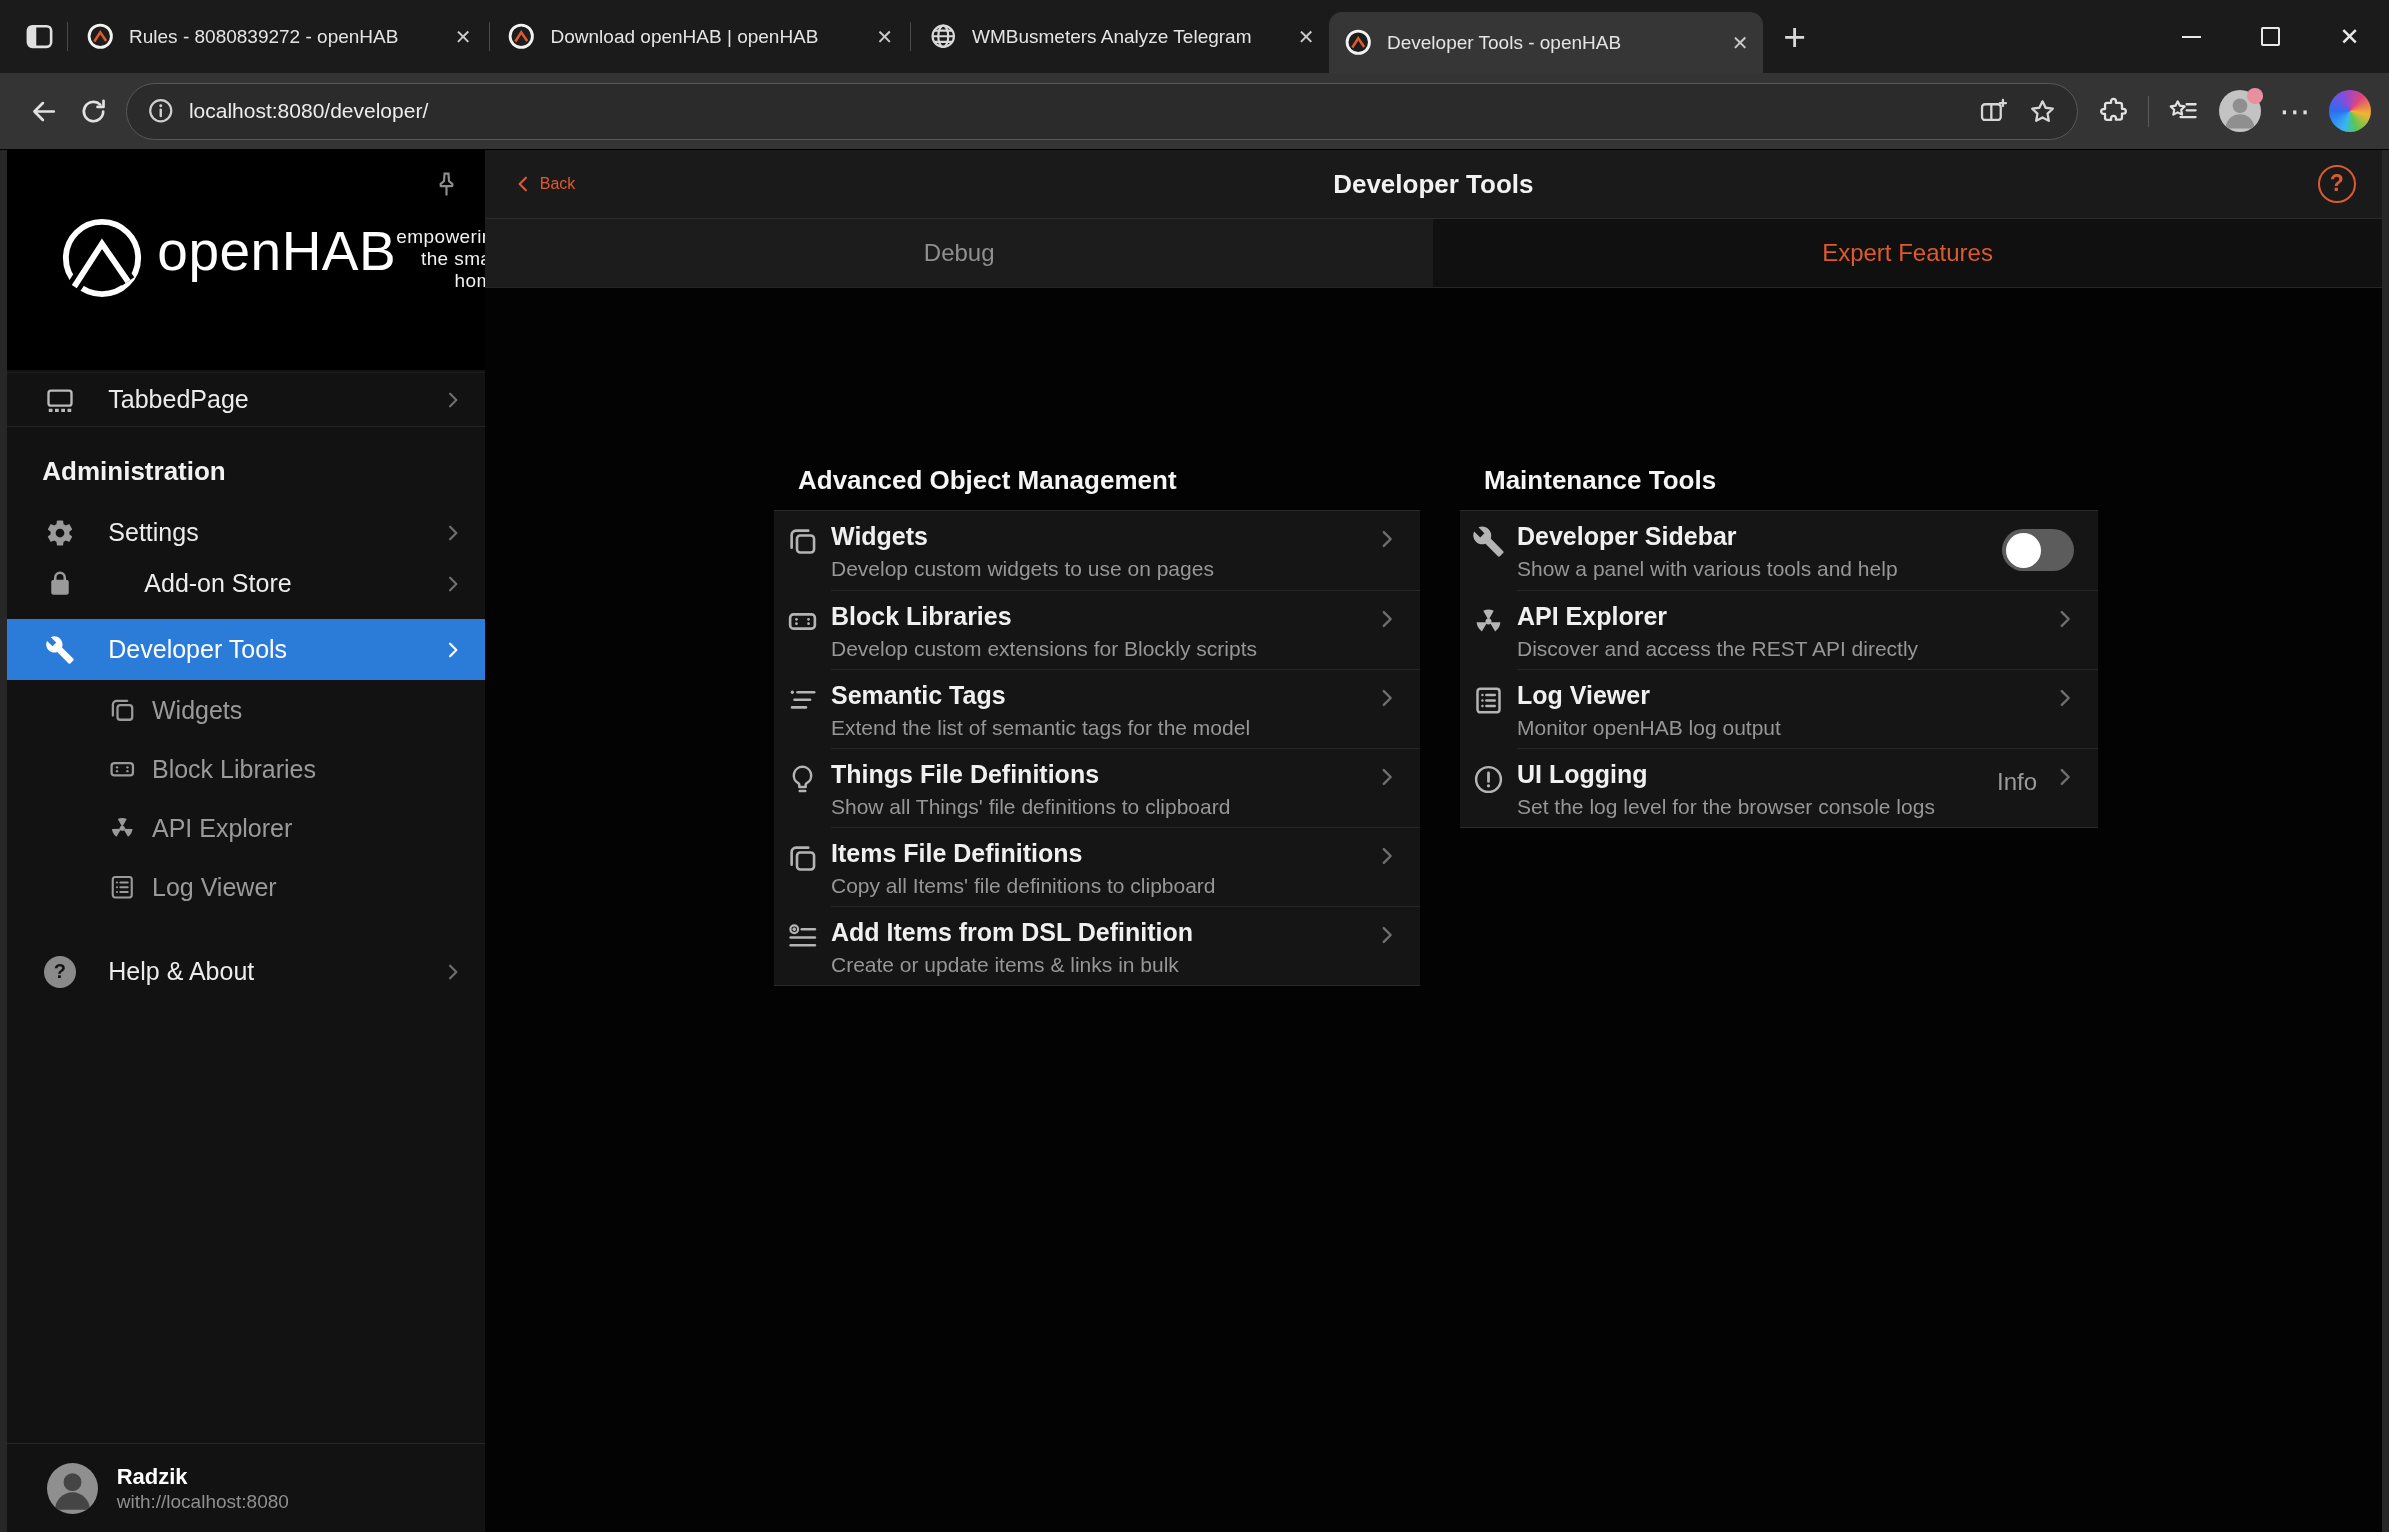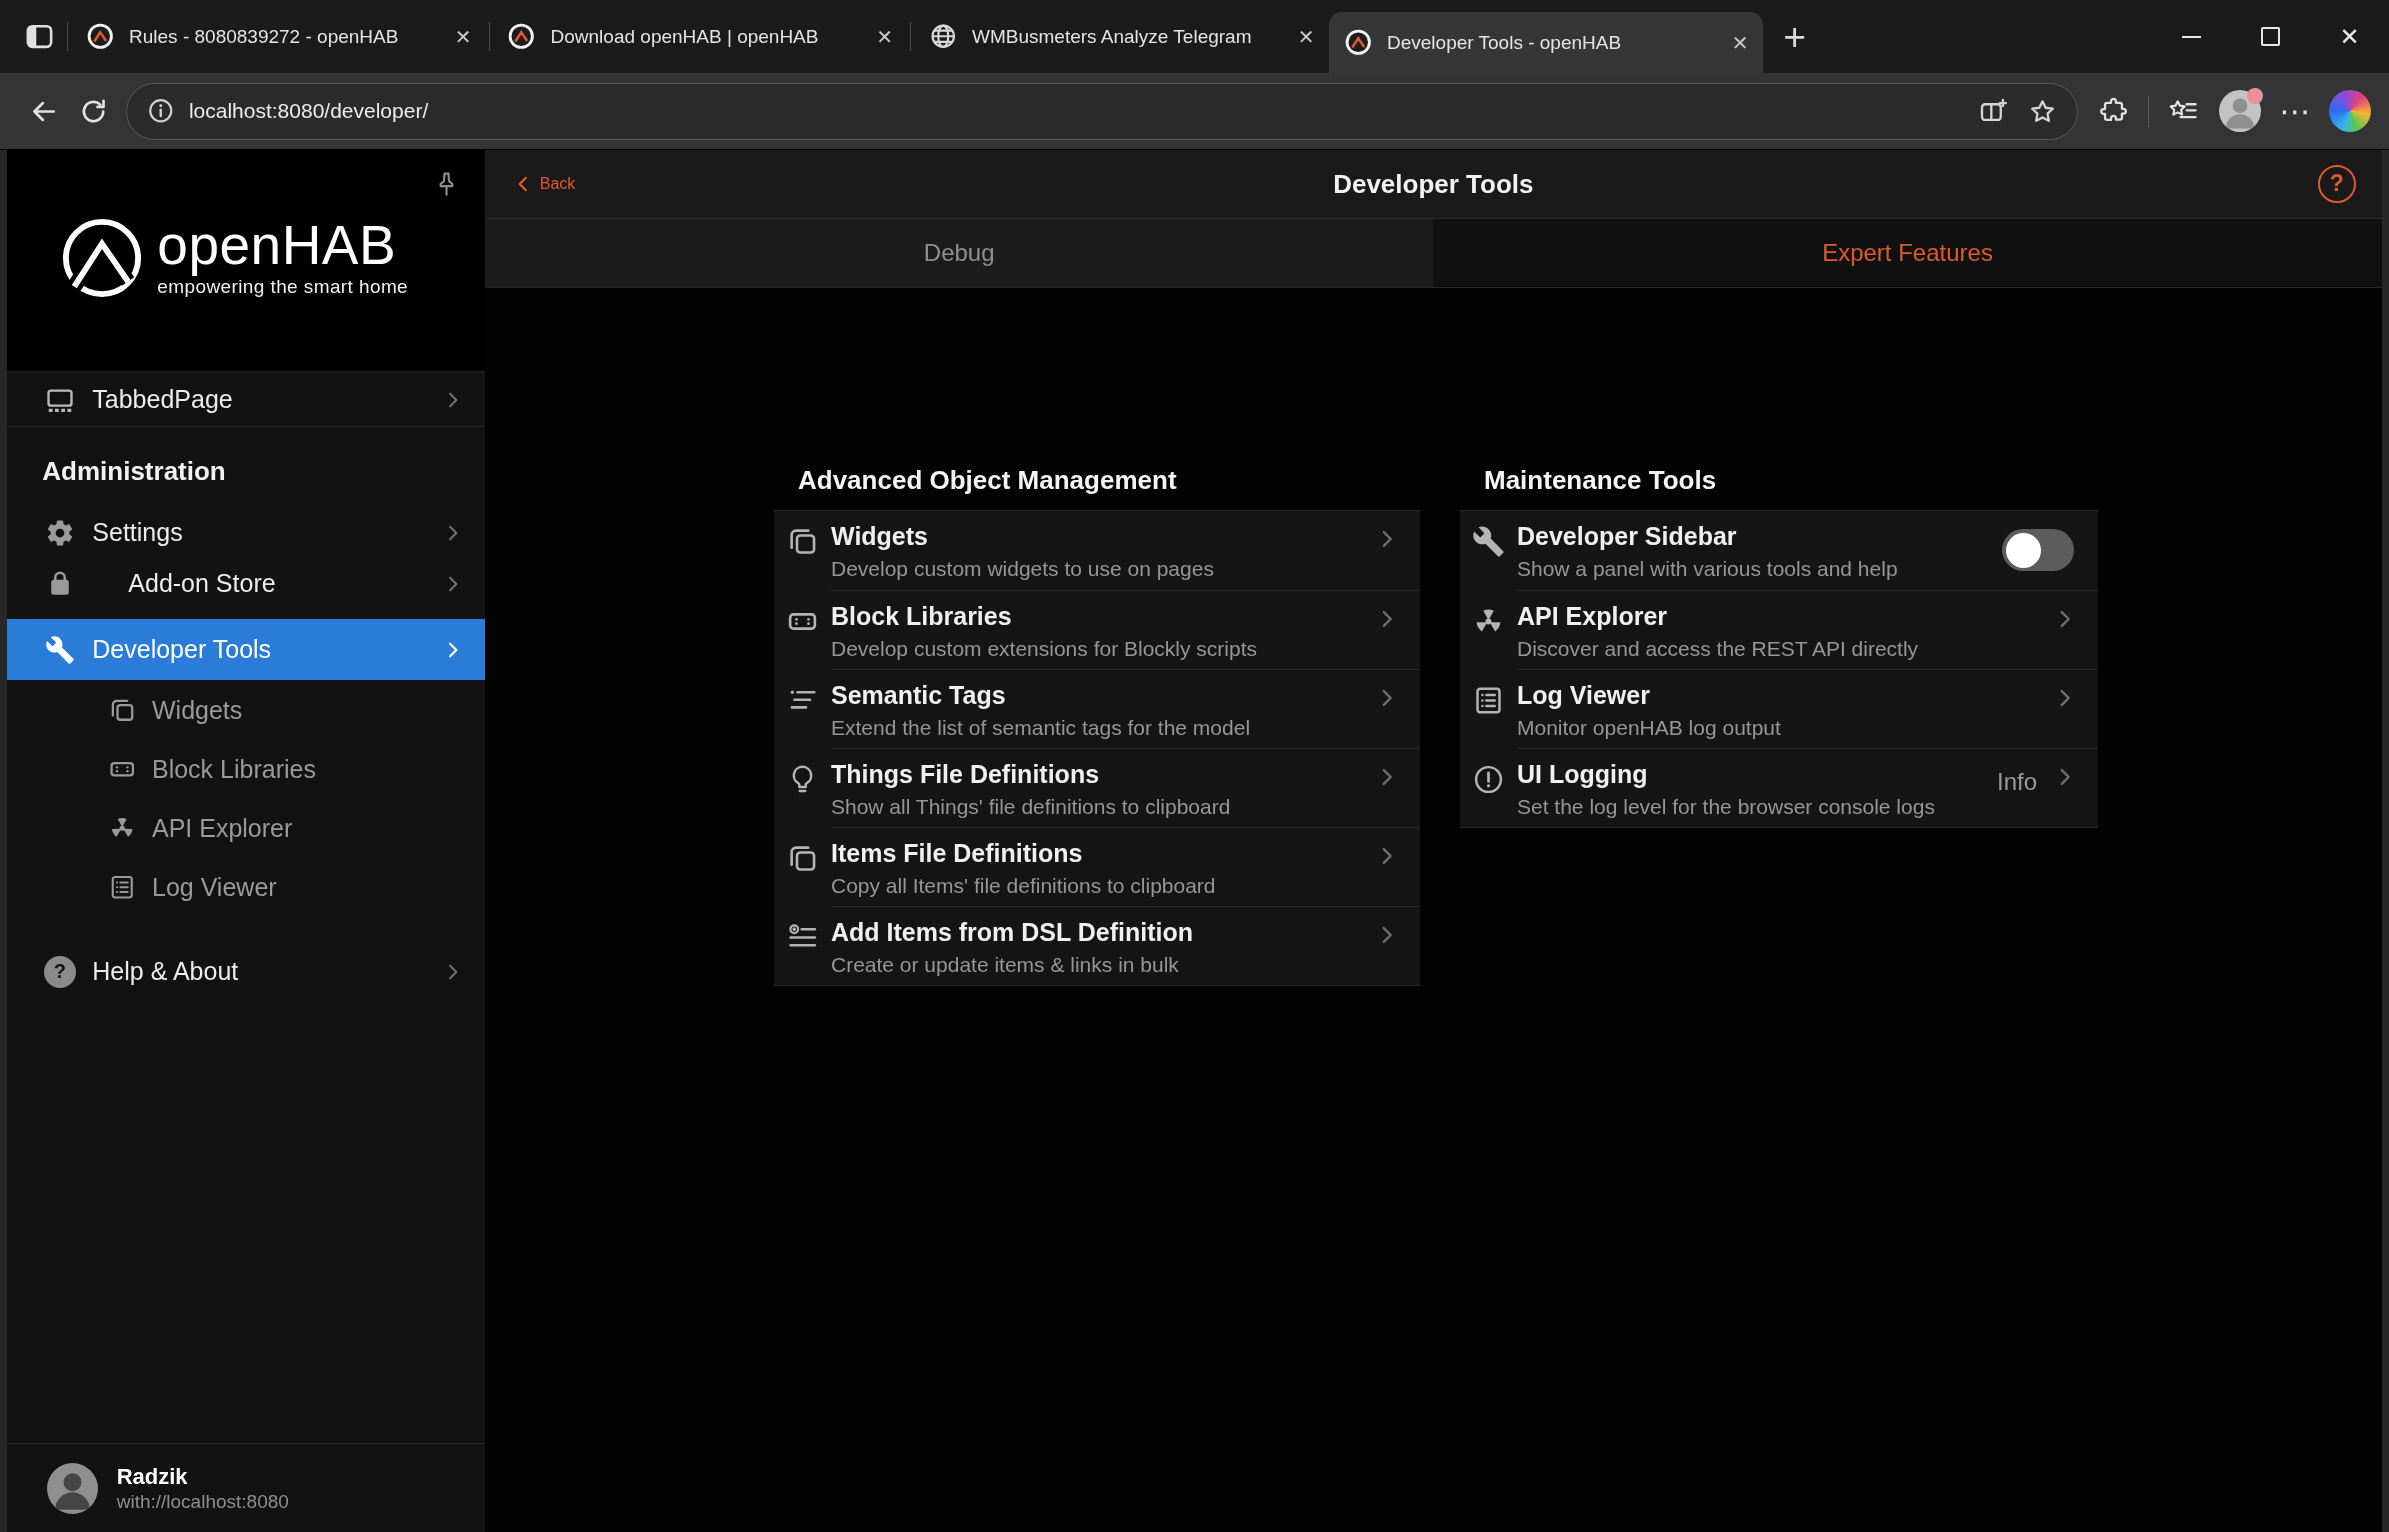--- a/index.html
+++ b/index.html
@@ -54,29 +54,29 @@
   .page{position:absolute;top:150px;left:0;right:0;bottom:0;background:#040404;}
   .edge-l,.edge-r{position:absolute;top:0;bottom:0;width:7.3px;background:#272727;}
   .edge-l{left:0}.edge-r{right:0}
 
   
   .sidebar{position:absolute;left:7.3px;top:0;bottom:0;width:478px;background:#121212;}
   .logo-panel{position:absolute;top:0;left:0;right:0;height:220px;background:#000;}
   .pin-btn{position:absolute;right:24px;top:20px;width:29px;height:29px;color:#8d8d8d;}
   .logo-wrap{position:absolute;left:53px;top:66px;display:flex;align-items:center;}
   .logo-mark{width:84px;height:84px;flex:none;}
-  .logo-text{margin-left:13px;display:flex;flex-direction:column;}
+  .logo-text{margin-left:13px;display:flex;flex-direction:row;}
   .brand{font-size:55px;font-weight:500;color:#fff;line-height:1;letter-spacing:0.5px;}
   .tagline{font-size:19px;font-weight:400;color:#f2f2f2;text-align:right;margin-top:2.8px;
       letter-spacing:0.4px;}
   .side-row{position:absolute;left:0;right:0;display:flex;align-items:center;}
   .row-icon{width:35px;height:35px;margin-left:35px;flex:none;color:#b9b9b9;
       display:flex;align-items:center;justify-content:center;}
   .row-icon svg{width:30px;height:30px;}
-  .row-label{margin-left:15px;font-size:25px;color:#ececec;}
+  .row-label{margin-left:31px;font-size:25px;color:#ececec;}
   .row-chev{position:absolute;right:22px;width:20px;height:20px;color:#6f6f6f;}
   .tp-row{top:222px;height:53px;border-top:0.9px solid #1e1e1e;border-bottom:0.9px solid #242424;}
   .section-heading{position:absolute;left:35px;top:306px;font-size:26px;font-weight:700;
       color:#f2f2f2;}
   .r-settings{top:357px;height:51px;}
   .r-addon{top:408px;height:51px;gap:36px;}
   .r-devtools{top:469px;height:61px;background:#2b7cd9;}
   .r-devtools .row-label{color:#fff;}
   .r-devtools .row-icon{color:#fff;}
   .r-devtools .row-chev{color:#fff;}

